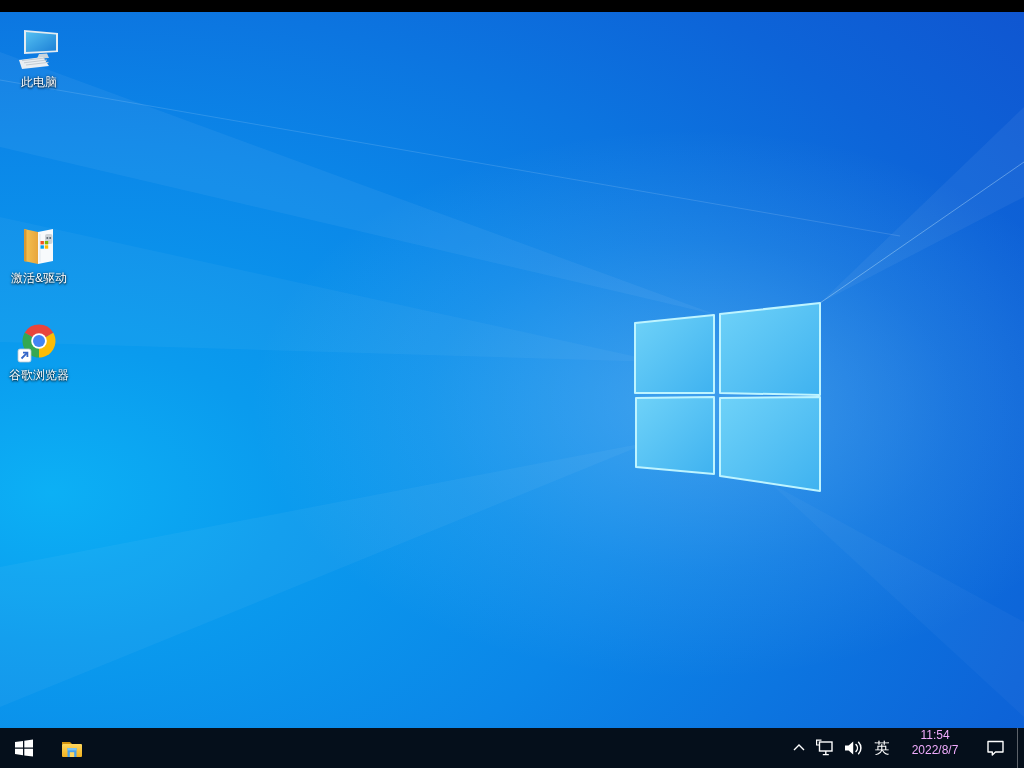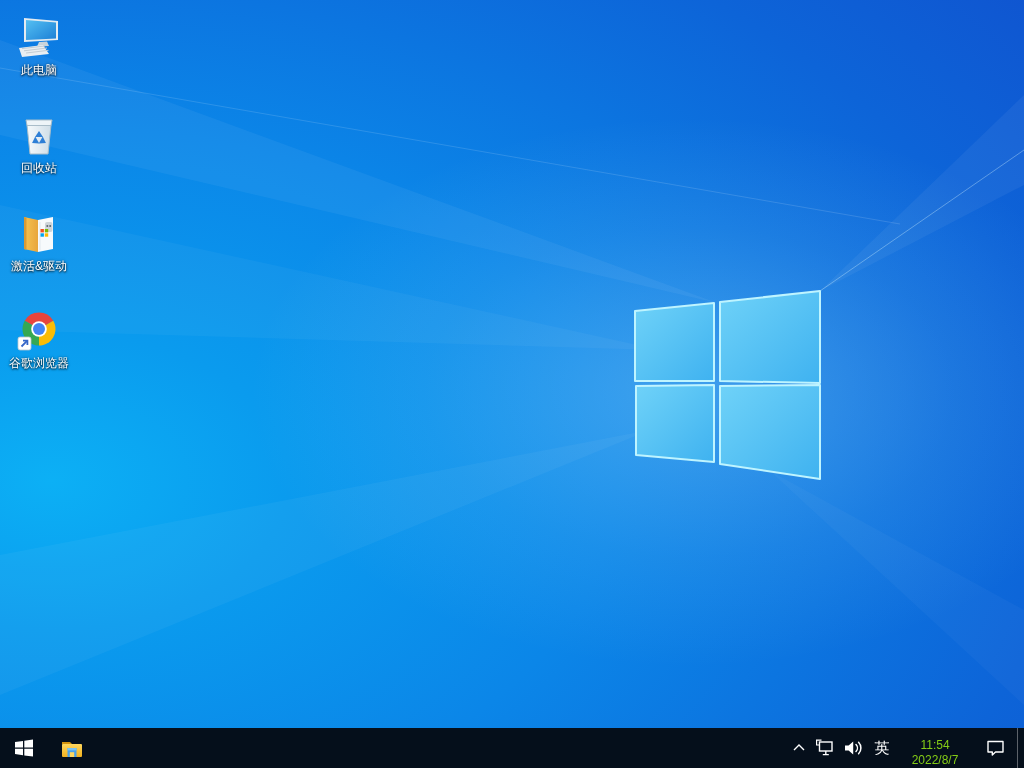--- a/index.html
+++ b/index.html
@@ -1,21 +1,21 @@
 <!DOCTYPE html>
 <html><head>
 <meta charset="utf-8">
 <style>
   * { margin:0; padding:0; box-sizing:border-box; }
   html,body { width:1024px; height:768px; overflow:hidden;
     font-family:"Liberation Sans","DejaVu Sans",sans-serif; }
   .screen { position:relative; width:1024px; height:768px; background:#000; }
 
   
-  .desktop { position:absolute; left:0; top:0; width:1024px; height:728px;
+  .desktop { position:absolute; left:0; top:12px; width:1024px; height:728px;
     background: radial-gradient(145% 128% at 5% 66%,
       #0cb0f5 0%, #0a9bee 16%, #0b86e8 38%, #0d64d8 68%, #1247c9 100%);
     padding-left: 15px;
   }
   .wall-svg { position:absolute; left:0; top:0; }
 
   
   .icon-cell { position:absolute; left:1px; width:76px; height:94px;
     display:flex; flex-direction:column; align-items:center; padding-top:6px; }
   .icon-cell .glyph { width:46px; height:46px; flex:0 0 auto; }
@@ -28,21 +28,21 @@
     background:#050f1b; display:flex; align-items:stretch; z-index:5; }
   .tb-btn { display:flex; align-items:center; justify-content:center; height:40px; }
   .tb-start, .tb-explorer { width:48px; }
   .tray { margin-left:auto; display:flex; align-items:stretch; }
   .tray .tb-btn { padding:0; }
   .tb-chevron { width:24px; }
   .tb-network { width:28px; }
   .tb-volume  { width:30px; }
   .tb-ime { width:26px; color:#fff; font-size:15px; }
   .tb-clock { width:80px; display:flex; flex-direction:column; align-items:center;
-    justify-content:flex-end; color:#84cc16; font-size:12px; line-height:15px; }
+    justify-content:flex-start; color:#f0abfc; font-size:12px; line-height:15px; }
   .tb-action { width:42px; }
   .tb-showdesktop { width:7px; border-left:1px solid rgba(255,255,255,.35); height:40px; }
 </style>
 </head>
 <body>
 
 <div class="screen">
 
   <div class="desktop">
 
@@ -89,38 +89,20 @@
         <polygon points="10,6 40,8.6 40,24.4 10,26" fill="url(#pc-scr)"></polygon>
         <polygon points="23,28 31,27.5 33,32 21,32.5" fill="#c9d4db"></polygon>
         <polygon points="3,34 27,31 33,40 6,43" fill="#e9eef2"></polygon>
         <line x1="6" y1="34.6" x2="29" y2="32" stroke="#c3ccd3"></line>
         <line x1="8" y1="36.8" x2="31" y2="34" stroke="#c3ccd3"></line>
         <line x1="10" y1="39" x2="32.5" y2="36.3" stroke="#c3ccd3"></line>
       </svg>
       <div class="icon-label">此电脑</div>
     </div>
 
-    <div class="icon-cell" style="top:106px">
-      <svg class="glyph" viewBox="0 0 46 46">
-        <defs>
-          <linearGradient id="rb-body" x1="0" y1="0" x2="1" y2="0">
-            <stop offset="0" stop-color="#f6fafc"></stop>
-              <stop offset="1" stop-color="#cedde7"></stop>
-          </linearGradient>
-        </defs>
-        <polygon points="11,13 35,13 32,42 14,42" fill="url(#rb-body)" stroke="#a9bdc9" stroke-width="1"></polygon>
-        <polygon points="10,8 36,8 35,13.5 11,13.5" fill="#edf4f8" stroke="#a9bdc9" stroke-width="1"></polygon>
-        <g fill="#2e7fd6">
-          <polygon points="23,19 27,25 19,25"></polygon>
-          <polygon points="23,19 27,25 19,25" transform="rotate(120 23 27)"></polygon>
-          <polygon points="23,19 27,25 19,25" transform="rotate(240 23 27)"></polygon>
-        </g>
-      </svg>
-      <div class="icon-label">回收站</div>
-    </div>
 
     <div class="icon-cell" style="top:301px">
       <svg class="glyph" viewBox="0 0 46 46">
         <path d="M23 22 L8.7 13.8 A16.5 16.5 0 0 1 37.3 13.8 Z" fill="#e8453c"></path>
         <path d="M23 22 L37.3 13.8 A16.5 16.5 0 0 1 23 38.5 Z" fill="#fbbc05"></path>
         <path d="M23 22 L23 38.5 A16.5 16.5 0 0 1 8.7 13.8 Z" fill="#34a853"></path>
         <circle cx="23" cy="22" r="7.8" fill="#ffffff"></circle>
         <circle cx="23" cy="22" r="6" fill="#4285f4"></circle>
         <g>
           <rect x="2" y="30" width="13" height="13" rx="2" fill="#ffffff" stroke="#b9c6d0" stroke-width="0.8"></rect>

